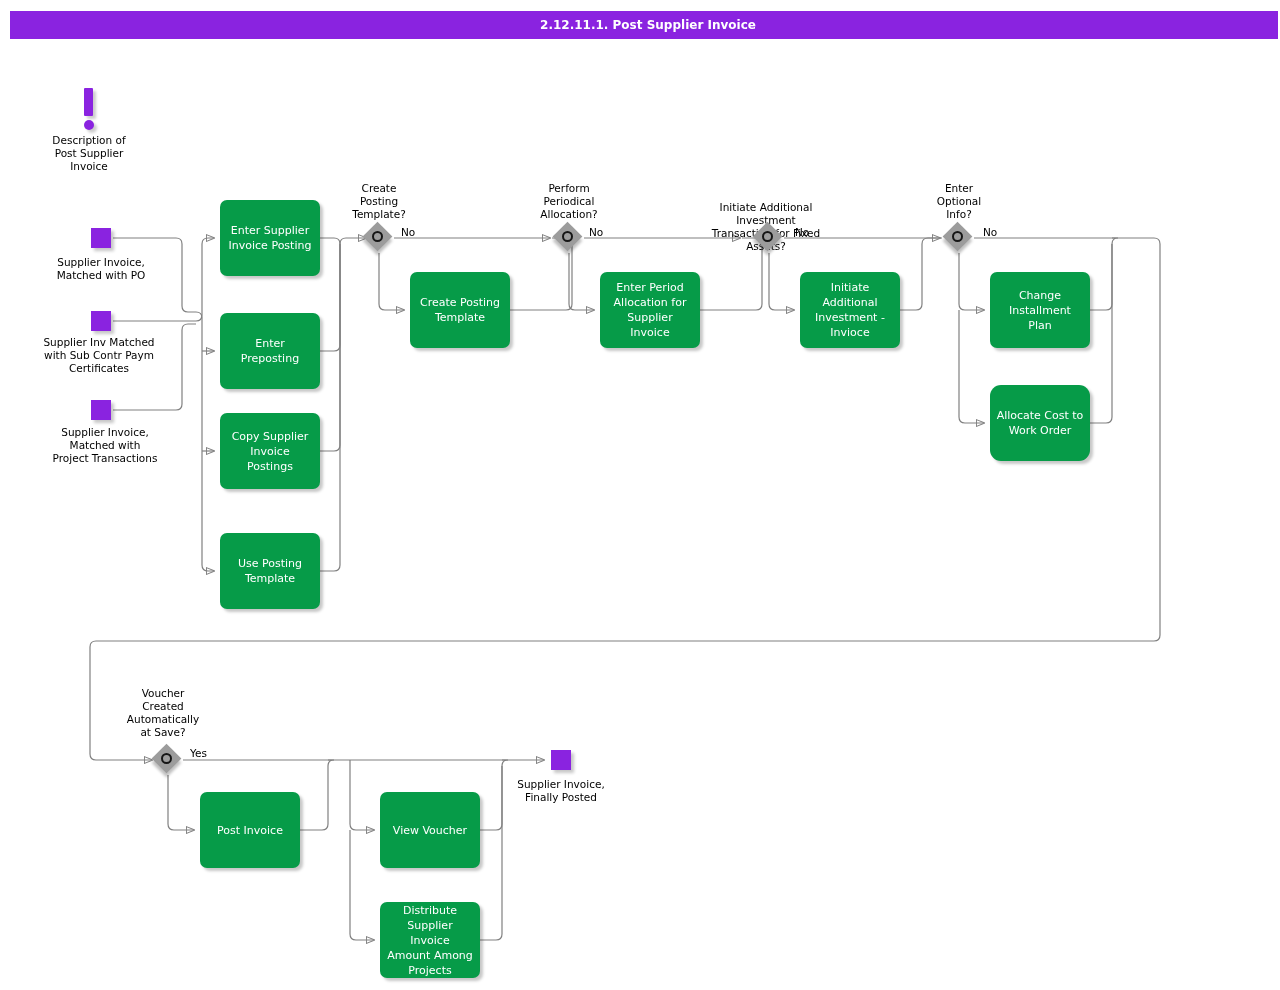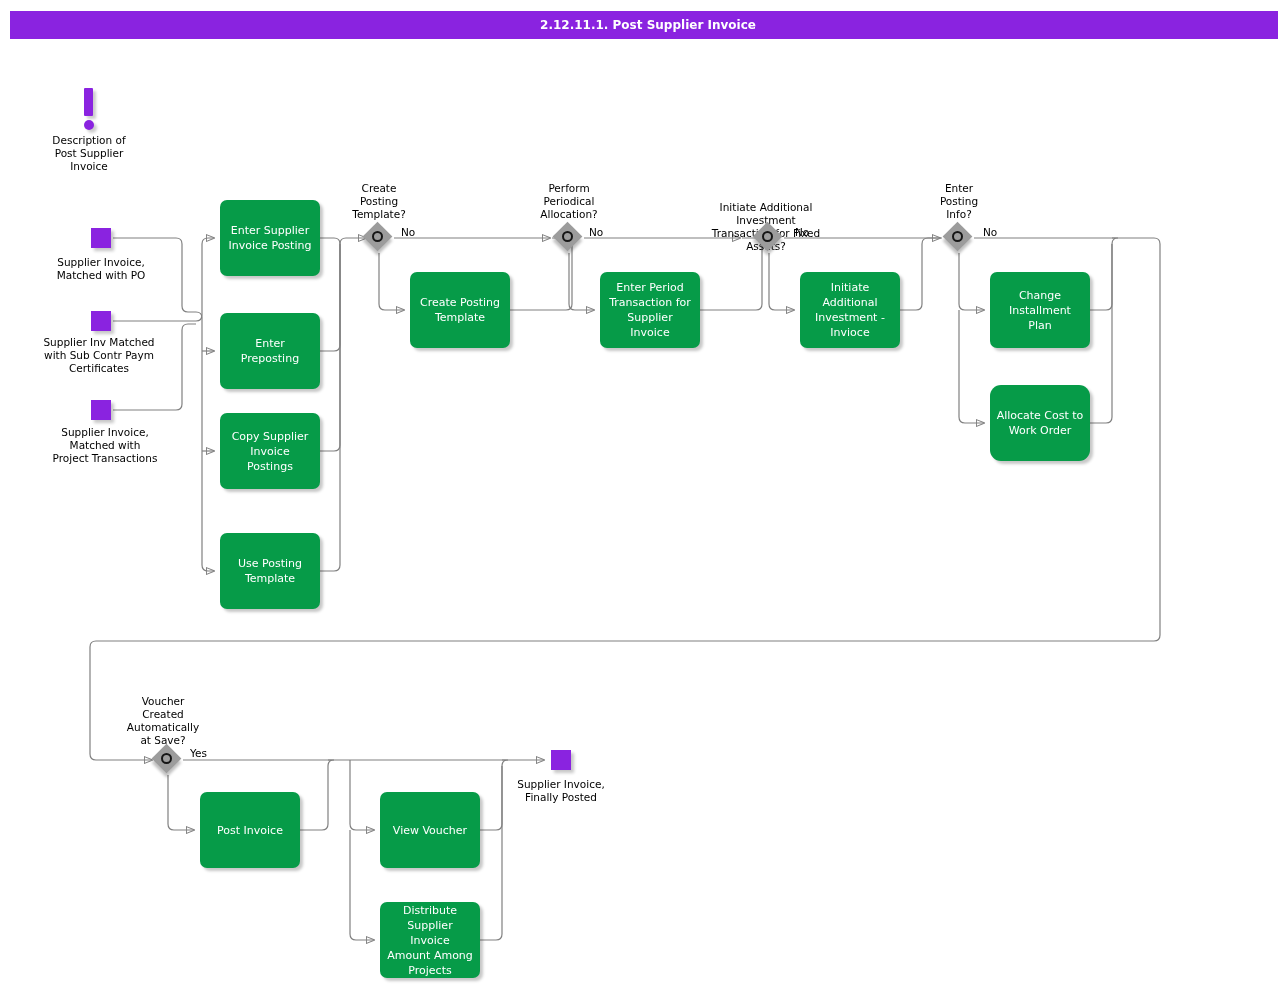--- a/index.html
+++ b/index.html
@@ -256,51 +256,51 @@
 
   <div class="declabel" style="left:519px; top:182px; width:100px;">Perform
 Periodical
 Allocation?</div>
   <div class="decision" style="left:554px; top:223px;">
     <div class="dia"></div>
     <div class="ring"></div>
   </div>
   <div class="branchlabel" style="left:589px; top:226px;">No</div>
   <div class="proc" style="left:600px; top:272px; width:100px; height:76px;">Enter Period
-Transaction for
+Allocation for
 Supplier Invoice</div>
 
   <div class="declabel" style="left:687px; top:171px; width:158px;margin-top:30px;">Initiate Additional
 Investment
 Transaction for Fixed
 Assets?</div>
   <div class="decision" style="left:754px; top:223px;">
     <div class="dia"></div>
     <div class="ring"></div>
   </div>
   <div class="branchlabel" style="left:795px; top:226px;">No</div>
   <div class="proc" style="left:800px; top:272px; width:100px; height:76px;">Initiate
 Additional
 Investment -
 Invioce</div>
 
   <div class="declabel" style="left:909px; top:182px; width:100px;">Enter
-Posting
+Optional
 Info?</div>
   <div class="decision" style="left:944px; top:223px;">
     <div class="dia"></div>
     <div class="ring"></div>
   </div>
   <div class="branchlabel" style="left:983px; top:226px;">No</div>
   <div class="proc" style="left:990px; top:272px; width:100px; height:76px;">Change
 Installment Plan</div>
   <div class="proc" style="left:990px; top:385px; width:100px; height:76px;border-radius:11px;">Allocate Cost to
 Work Order</div>
 
-  <div class="declabel" style="left:113px; top:687px; width:100px;margin-top:8px;">Voucher
+  <div class="declabel" style="left:113px; top:687px; width:100px;">Voucher
 Created
 Automatically
 at Save?</div>
   <div class="decision" style="left:153px; top:745px;">
     <div class="dia"></div>
     <div class="ring"></div>
   </div>
   <div class="branchlabel" style="left:190px; top:747px;">Yes</div>
 
   <div class="proc" style="left:200px; top:792px; width:100px; height:76px;">Post Invoice</div>

